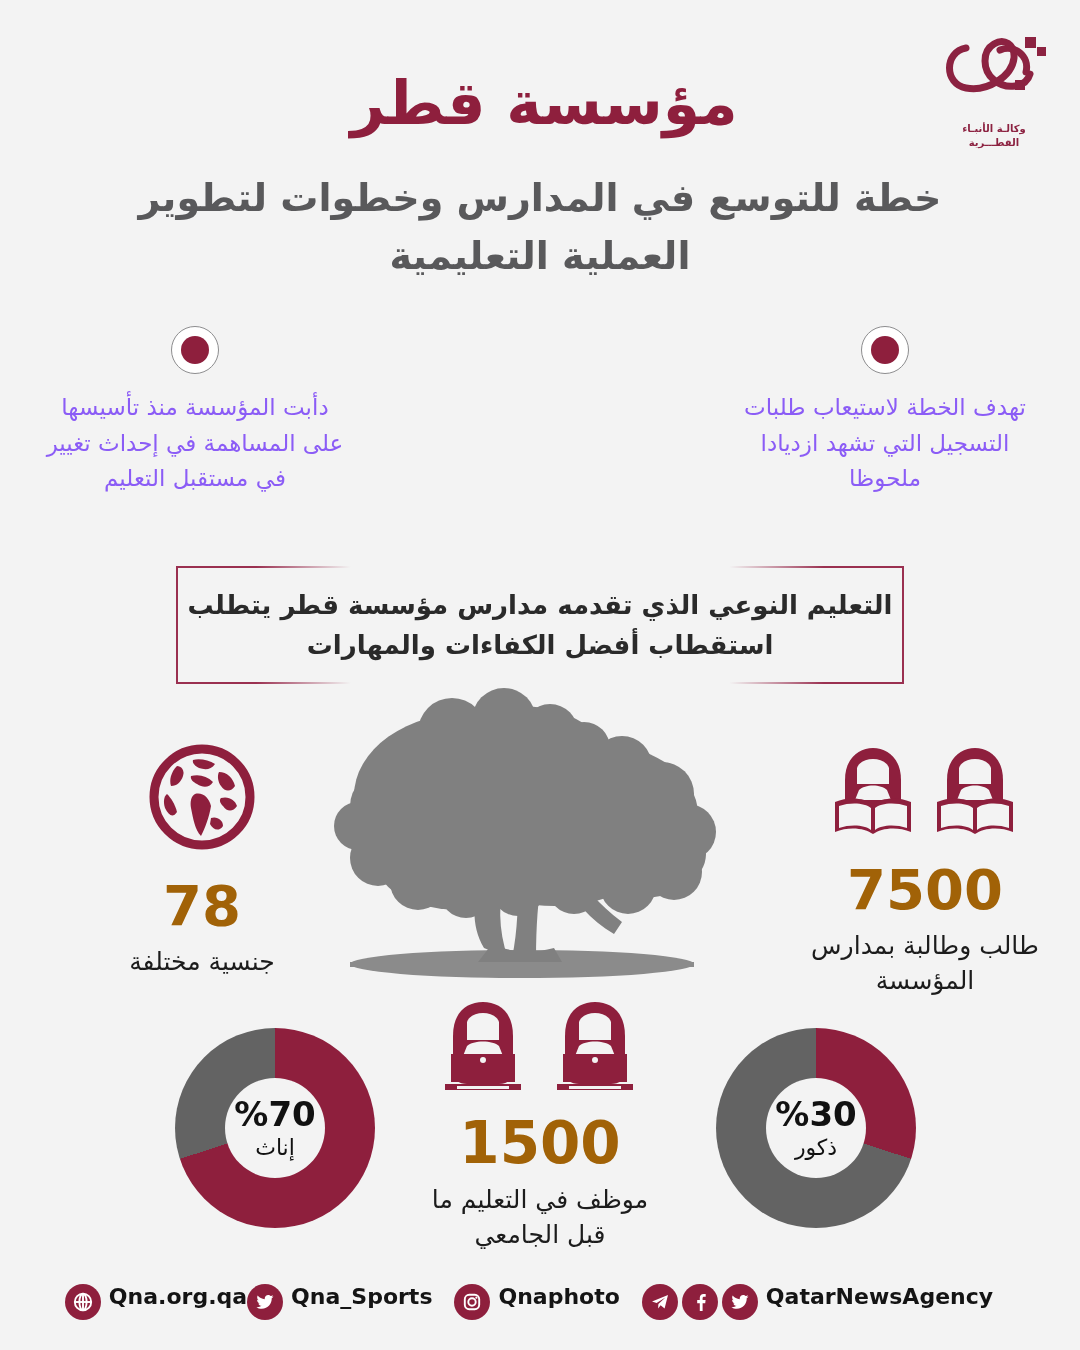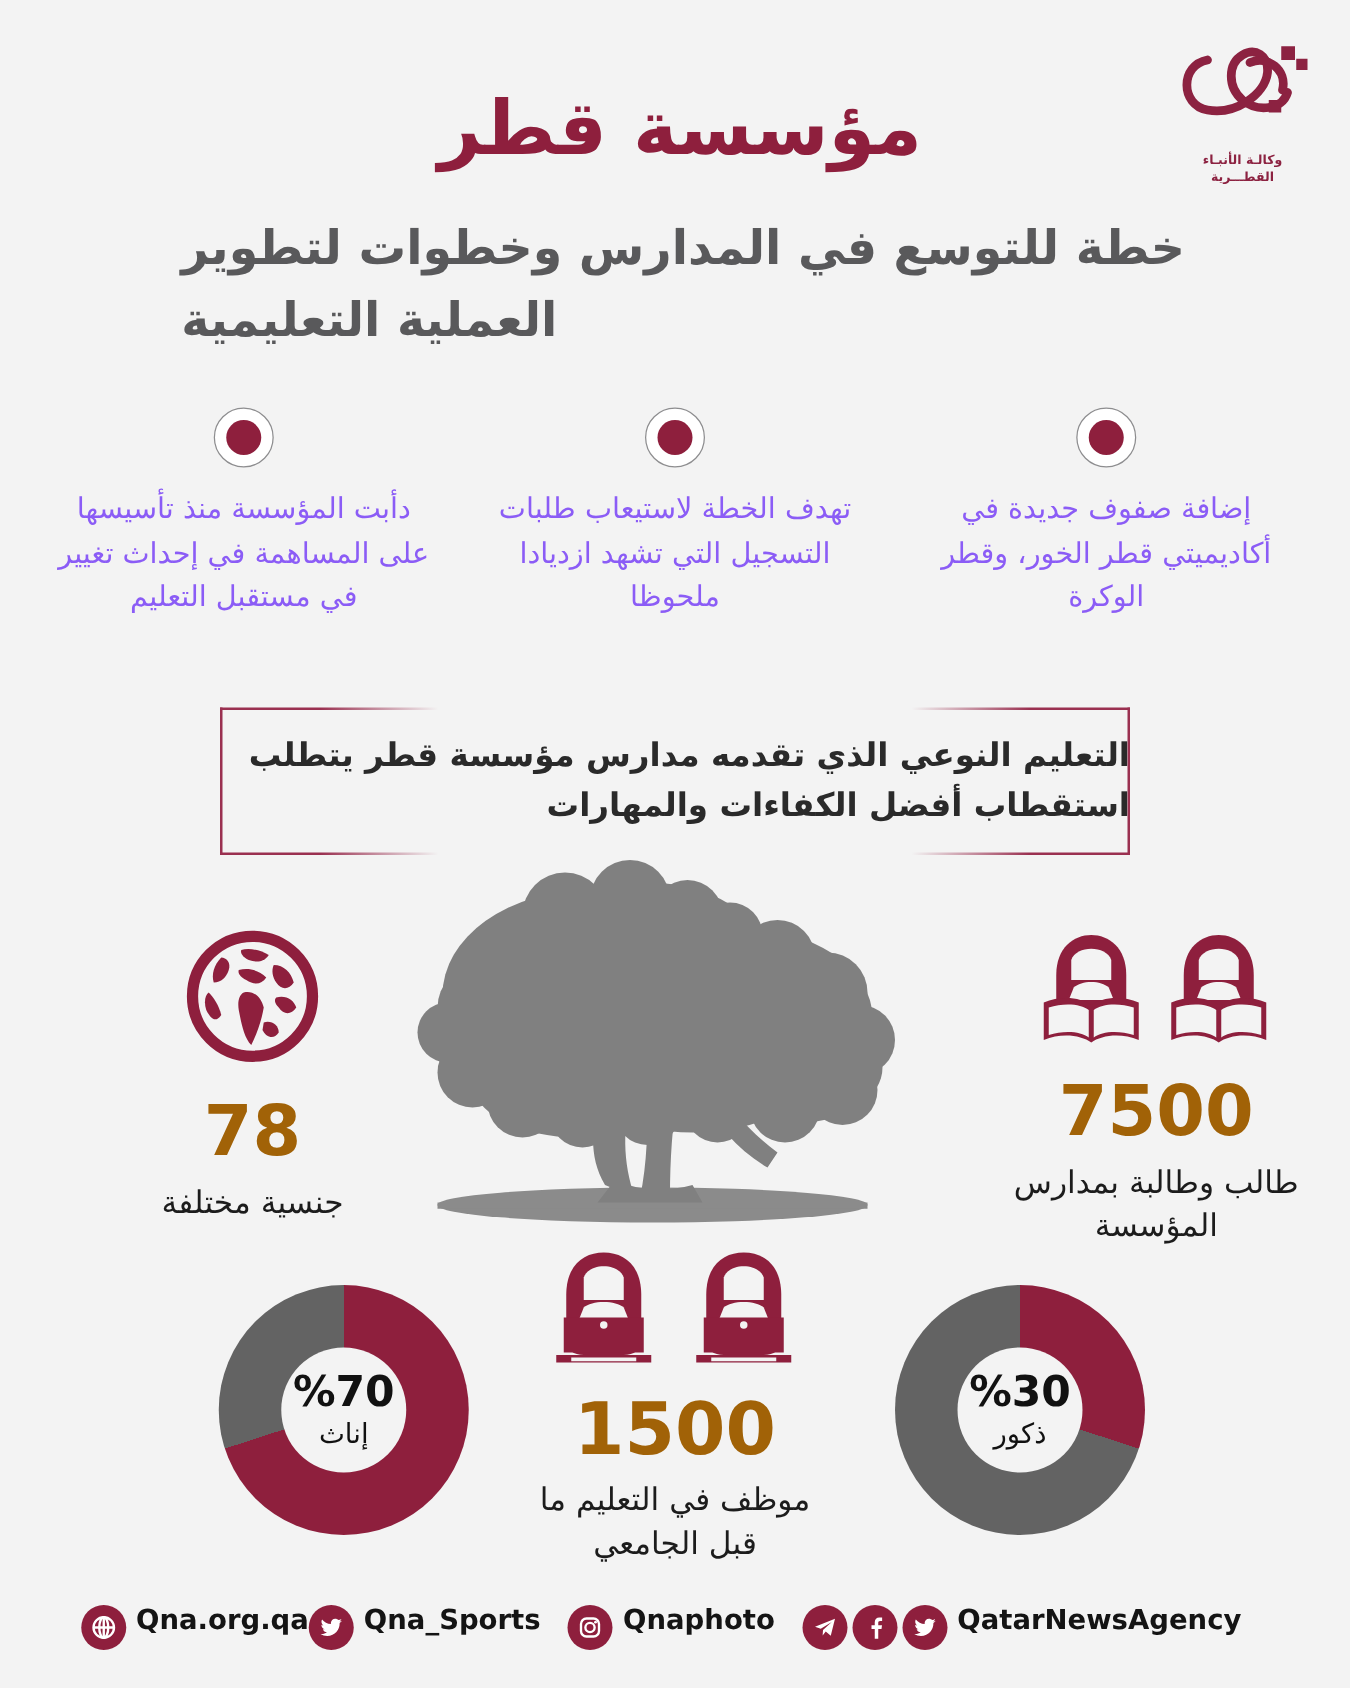--- a/index.html
+++ b/index.html
@@ -47,23 +47,23 @@
     width: 1080px;
     text-align: center;
     color: #8e1f3d;
     font-size: 60px;
     font-weight: bold;
     letter-spacing: -1px;
   }
   .sub-title {
     position: absolute;
     top: 170px;
-    left: 145px;
+    left: 130px;
     width: 820px;
-    text-align: left;
+    text-align: center;
     color: #59595b;
     font-size: 38px;
     font-weight: bold;
     line-height: 1.52;
   }
 
   
   .bullets {
     position: absolute;
     top: 326px;
@@ -117,20 +117,21 @@
   .qb-edge.b { bottom: 0; }
   .qb-edge.t, .qb-edge.b {
     background: linear-gradient(to right,
       #9a3050 0%, #9a3050 11%, rgba(154,48,80,0) 24%,
       rgba(154,48,80,0) 76%, #9a3050 89%, #9a3050 100%);
   }
   .quote-text {
     position: absolute;
     top: 50%; left: 0; width: 728px;
     transform: translateY(-50%);
+    text-align: center;
     color: #2a2a2a;
     font-size: 26px;
     font-weight: bold;
     line-height: 1.55;
   }
 
   
   .tree {
     position: absolute;
     top: 686px; left: 322px;
@@ -243,26 +244,20 @@
     </svg>
     <div class="logo-text">وكالـة الأنبـاء</div>
     <div class="logo-text">القطـــرية</div>
   </div>
 
   <div class="main-title">مؤسسة قطر</div>
   <div class="sub-title">خطة للتوسع في المدارس وخطوات لتطوير العملية التعليمية</div>
 
   <div class="bullets">
 
-    <div class="bullet">
-      <div class="bullet-dot">
-          <i></i>
-        </div>
-      <div class="bullet-text">إضافة صفوف جديدة في أكاديميتي قطر الخور، وقطر الوكرة</div>
-    </div>
 
     <div class="bullet">
       <div class="bullet-dot">
           <i></i>
         </div>
       <div class="bullet-text">تهدف الخطة لاستيعاب طلبات التسجيل التي تشهد ازديادا ملحوظا</div>
     </div>
 
     <div class="bullet">
       <div class="bullet-dot">

